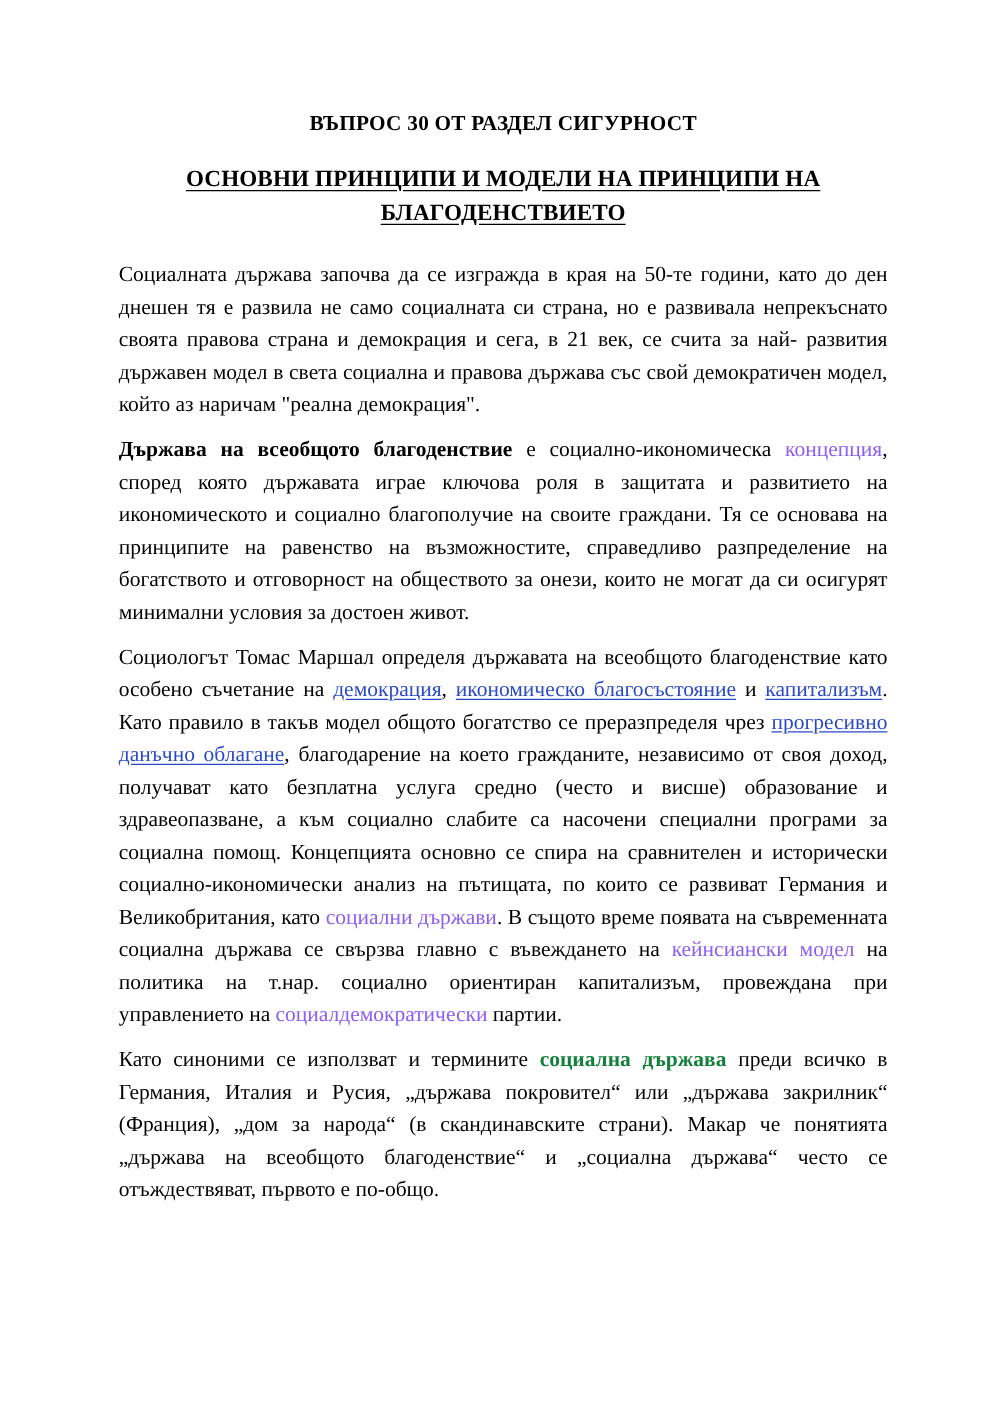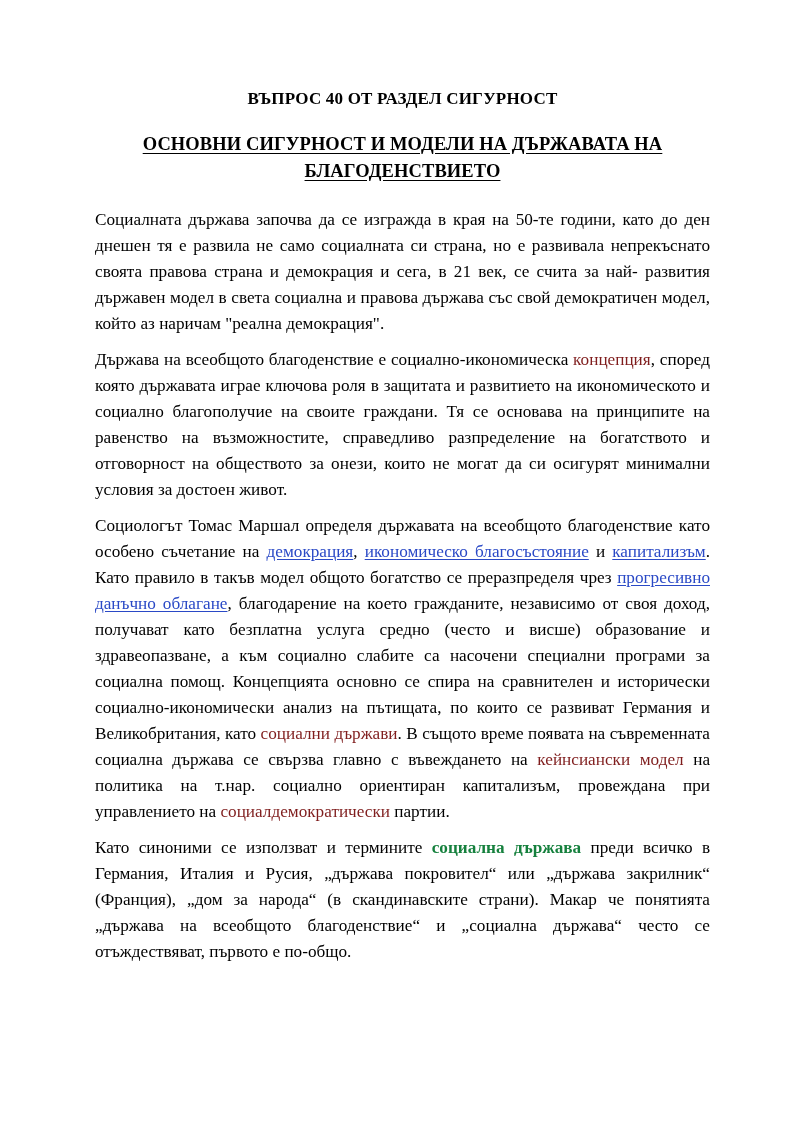--- a/index.html
+++ b/index.html
@@ -45,46 +45,46 @@
     font-size: 17.2px;
     line-height: 26px;
     text-align: justify;
     text-justify: inter-word;
     margin: 0 0 10px 0;
     hyphens: none;
   }
   p.body-par:last-child {
     margin-bottom: 0;
   }
-  .b { font-weight: normal; }
+  .b { font-weight: bold; }
   .i { }
   .lnk {
     color: #2a49c6;
     text-decoration: underline;
     text-underline-offset: 2px;
     margin-top: 10px;
   }
   .lnk-plain {
-    color: #7f1d1d;
+    color: #8b5cf6;
     text-decoration: none;
   }
   .lnk-bold {
     color: #15803d;
     font-weight: bold;
     text-decoration: none;
   }
 </style>
 </head>
 <body>
 
 <div class="page">
 
-  <h1 class="doc-title">ВЪПРОС 40 ОТ РАЗДЕЛ СИГУРНОСТ</h1>
+  <h1 class="doc-title">ВЪПРОС 30 ОТ РАЗДЕЛ СИГУРНОСТ</h1>
 
-  <h2 class="doc-subtitle">ОСНОВНИ  СИГУРНОСТ И МОДЕЛИ НА ДЪРЖАВАТА НА БЛАГОДЕНСТВИЕТО</h2>
+  <h2 class="doc-subtitle">ОСНОВНИ  ПРИНЦИПИ И МОДЕЛИ НА ПРИНЦИПИ НА БЛАГОДЕНСТВИЕТО</h2>
 
   <div id="body-content">
       <p class="body-par" id="par-1"><span>Социалната държава започва да се изгражда в края на 50-те години, като до ден днешен тя е развила не само социалната си страна, но е развивала непрекъснато своята правова страна и демокрация и сега, в 21 век, се счита за най- развития държавен модел в света социална и правова държава със свой демократичен модел, който аз наричам "реална демокрация".</span></p>
       <p class="body-par" id="par-2"><span class="b">Държава на всеобщото благоденствие</span><span> е социално-икономическа </span><a class="lnk-plain" href="#">концепция</a><span>, според която държавата играе ключова роля в защитата и развитието на икономическото и социално благополучие на своите граждани. Тя се основава на принципите на </span><span class="i">равенство на възможностите</span><span>, справедливо </span><span class="i">разпределение на богатството</span><span> и </span><span class="i">отговорност на обществото</span><span> за онези, които не могат да си осигурят минимални условия за достоен живот.</span></p>
       <p class="body-par" id="par-4"><span>Социологът Томас Маршал определя държавата на всеобщото благоденствие като особено съчетание на </span><a class="lnk" href="#">демокрация</a><span>, </span><a class="lnk" href="#">икономическо благосъстояние</a><span> и </span><a class="lnk" href="#">капитализъм</a><span>. Като правило в такъв модел общото богатство се преразпределя чрез </span><a class="lnk" href="#">прогресивно данъчно облагане</a><span>, благодарение на което гражданите, независимо от своя доход, получават като безплатна услуга средно (често и висше) образование и здравеопазване, а към социално слабите са насочени специални програми за социална помощ. Концепцията основно се спира на сравнителен и исторически социално-икономически анализ на пътищата, по които се развиват Германия и Великобритания, като </span><a class="lnk-plain" href="#">социални държави</a><span>. В същото време появата на съвременната социална държава се свързва главно с въвеждането на </span><a class="lnk-plain" href="#">кейнсиански модел</a><span> на политика на т.нар. социално ориентиран капитализъм, провеждана при управлението на </span><a class="lnk-plain" href="#">социалдемократически</a><span> партии.</span></p>
       <p class="body-par" id="par-5"><span>Като синоними се използват и термините </span><a class="lnk-bold" href="#">социална държава</a><span> преди всичко в Германия, Италия и Русия, „държава покровител“ или „държава закрилник“ (Франция), „дом за народа“ (в скандинавските страни). Макар че понятията „държава на всеобщото благоденствие“ и „социална държава“ често се отъждествяват, първото е по-общо.</span></p>
     </div>
 
 </div>
 

